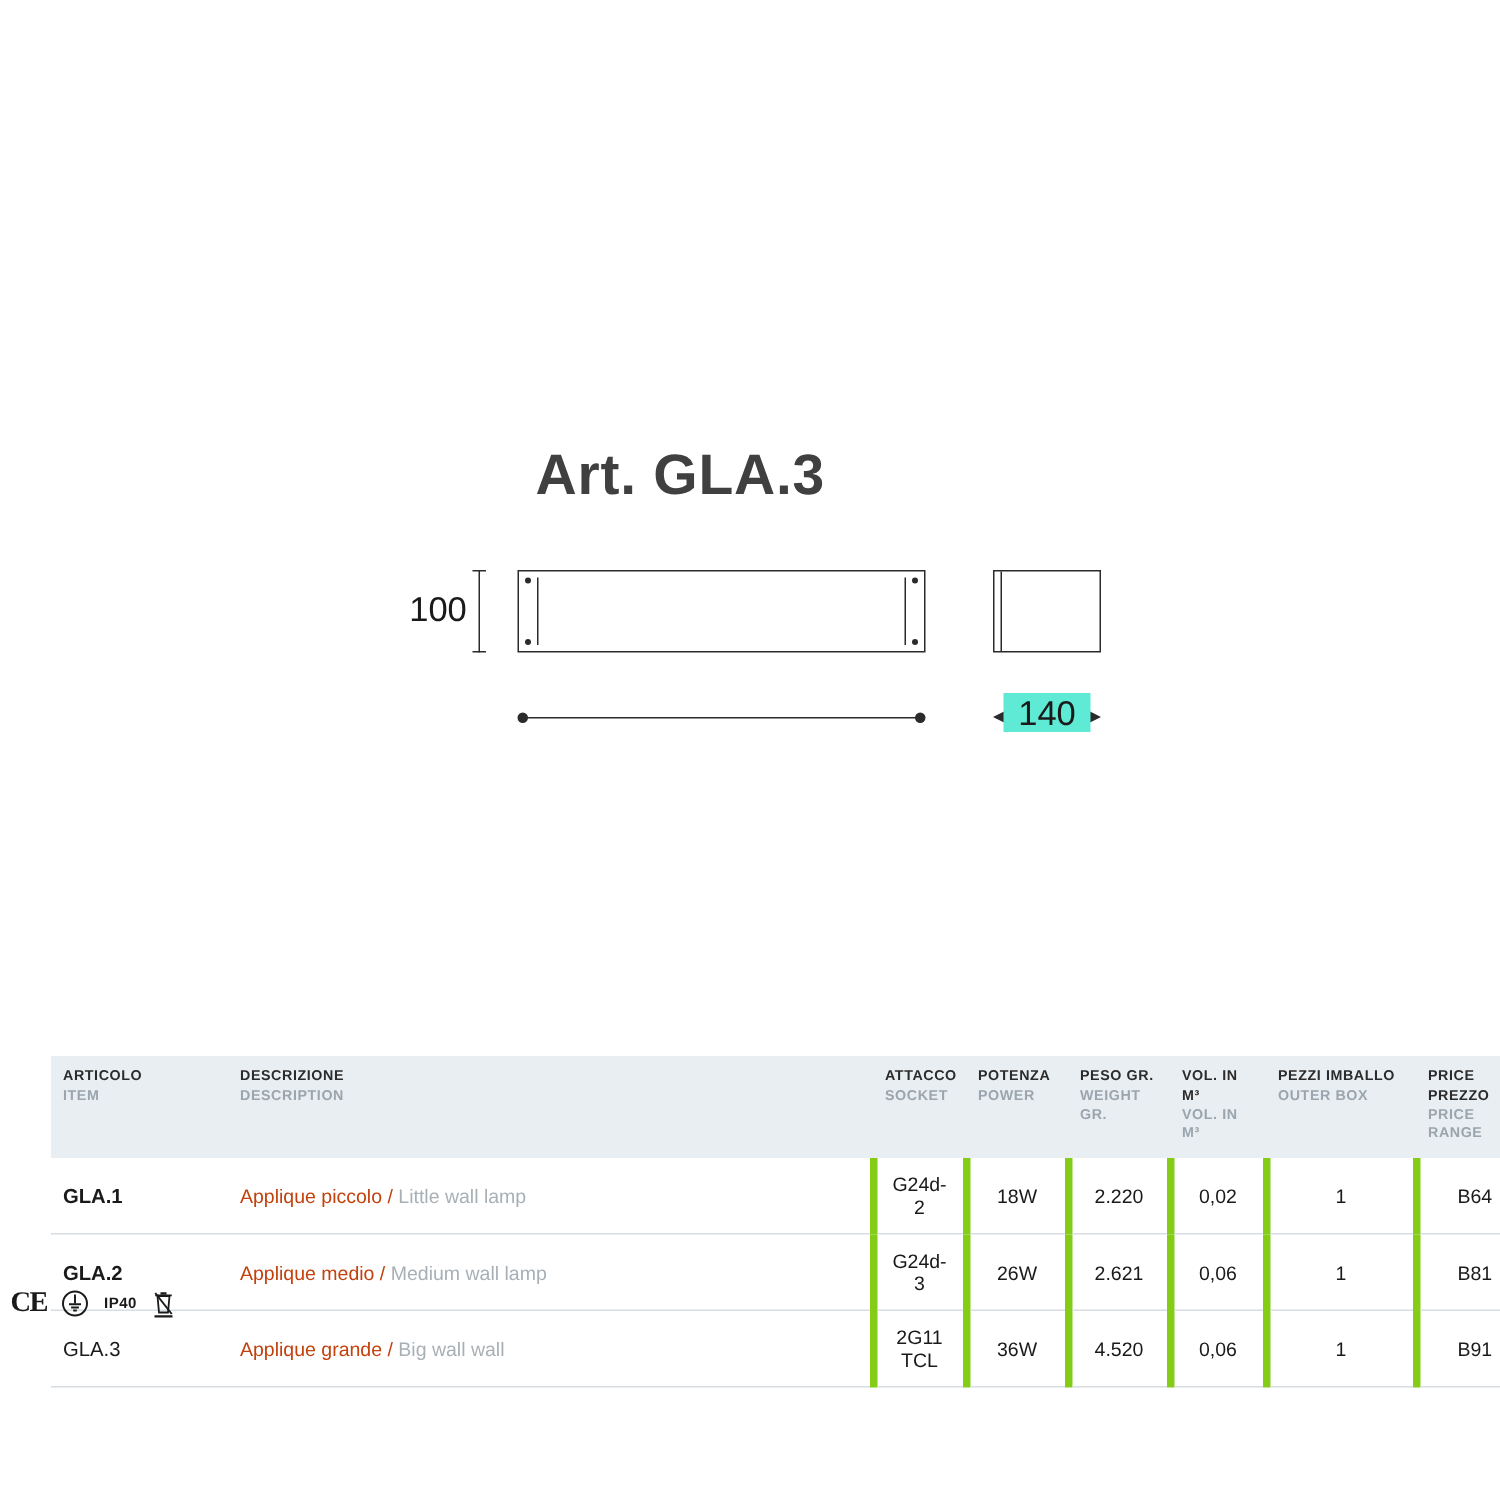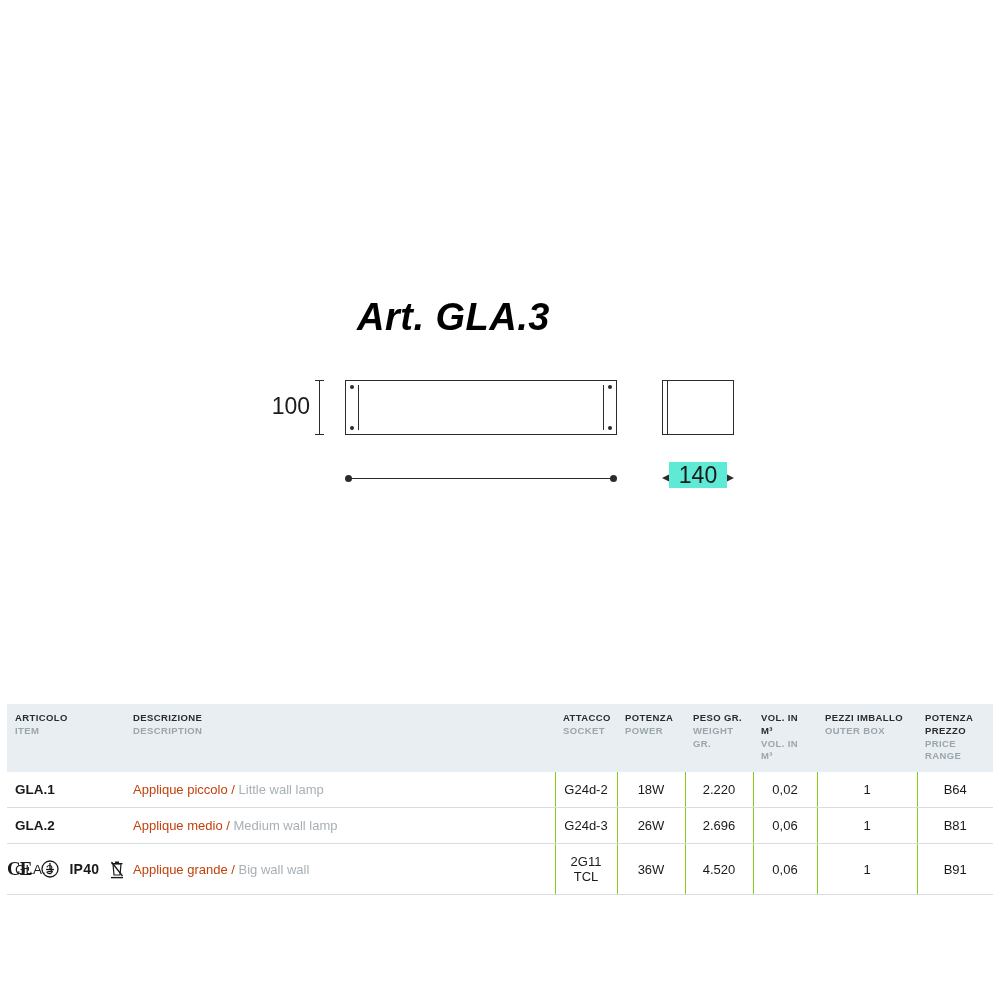--- a/index.html
+++ b/index.html
@@ -19,22 +19,21 @@
   
   .title {
     position: absolute;
     top: 296px;
     left: 0;
     width: 907px;
     text-align: center;
     font-size: 38px;
     font-weight: bold;
     letter-spacing: 0.5px;
-    color: #000000;
-    font-style: italic;
+    color: #404040;
   }
 
   
   .drawing {
     position: absolute;
     top: 360px;
     left: 0;
     width: 1000px;
     height: 150px;
   }
@@ -103,24 +102,24 @@
     position: absolute;
     left: 315px;
     width: 9px;
     height: 0;
     border-top: 1.6px solid #2b2b2b;
   }
   .dim-height-cap.top { top: 20px; }
   .dim-height-cap.bottom { top: 74px; }
   .dim-height-label {
     position: absolute;
-    left: 250px;
+    left: 262px;
     top: 33px;
     width: 60px;
-    text-align: right;
+    text-align: center;
     font-size: 23px;
     color: #1a1a1a;
   }
 
   
   .dim-width {
     position: absolute;
     left: 345px;
     top: 118px;
     width: 272px;
@@ -200,20 +199,21 @@
     background: #5eead4;
     padding: 0 10px;
   }
 
   
   .table-wrap {
     position: absolute;
     left: 0;
     top: 704px;
     width: 909px;
+    padding-left: 27px;
   }
   table.spec {
     border-collapse: collapse;
     width: 986px;
     margin-left: 7px;
     table-layout: fixed;
   }
   table.spec thead th {
     background: #e9eef2;
     text-align: left;
@@ -242,42 +242,42 @@
     font-weight: bold;
     font-size: 13.5px;
   }
   table.spec tbody tr:last-child td.code { font-weight: normal; }
   td.desc .it { color: #c2410c; }
   td.desc .en { color: #a8b0b6; }
   .c-center { text-align: center; }
   td.price { font-weight: normal; text-align: center; padding-left: 10px; }
 
   .col-sep {
-    border-left: 1px solid #84cc16;
+    border-left: 5px solid #84cc16;
   }
 
   
   .footer-icons {
     position: absolute;
     left: 7px;
     top: 856px;
     display: flex;
     align-items: center;
     gap: 10px;
     height: 26px;
   }
   .ce-mark {
     font-size: 19px;
     font-weight: bold;
     letter-spacing: -1px;
     font-family: "Liberation Serif", serif;
   }
   .earth-icon svg { display: block; }
   .ip-label {
-    font-size: 14px;
+    font-size: 10px;
     font-weight: bold;
     letter-spacing: 0.3px;
   }
   .weee-icon svg { display: block; }
 </style>
 </head>
 <body>
 
 <div class="title">Art. GLA.3</div>
 
@@ -350,21 +350,21 @@
         </th>
         <th class="c-center">
           <span>VOL. IN M³</span>
           <span class="sub">VOL. IN M³</span>
         </th>
         <th class="c-center">
           <span>PEZZI IMBALLO</span>
           <span class="sub">OUTER BOX</span>
         </th>
         <th>
-          <span>POTENZA PREZZO</span>
+          <span>PRICE PREZZO</span>
           <span class="sub">PRICE RANGE</span>
         </th>
       </tr>
     </thead>
     <tbody>
       <tr>
         <td class="code">GLA.1</td>
         <td class="desc">
           <span class="it">Applique piccolo /</span>
           <span class="en">Little wall lamp</span>
@@ -377,21 +377,21 @@
         <td class="price col-sep">B64</td>
       </tr>
       <tr>
         <td class="code">GLA.2</td>
         <td class="desc">
           <span class="it">Applique medio /</span>
           <span class="en">Medium wall lamp</span>
         </td>
         <td class="c-center col-sep">G24d-3</td>
         <td class="c-center col-sep">26W</td>
-        <td class="c-center col-sep">2.696</td>
+        <td class="c-center col-sep">2.621</td>
         <td class="c-center col-sep">0,06</td>
         <td class="c-center col-sep">1</td>
         <td class="price col-sep">B81</td>
       </tr>
       <tr>
         <td class="code">GLA.3</td>
         <td class="desc">
           <span class="it">Applique grande /</span>
           <span class="en">Big wall wall</span>
         </td>

